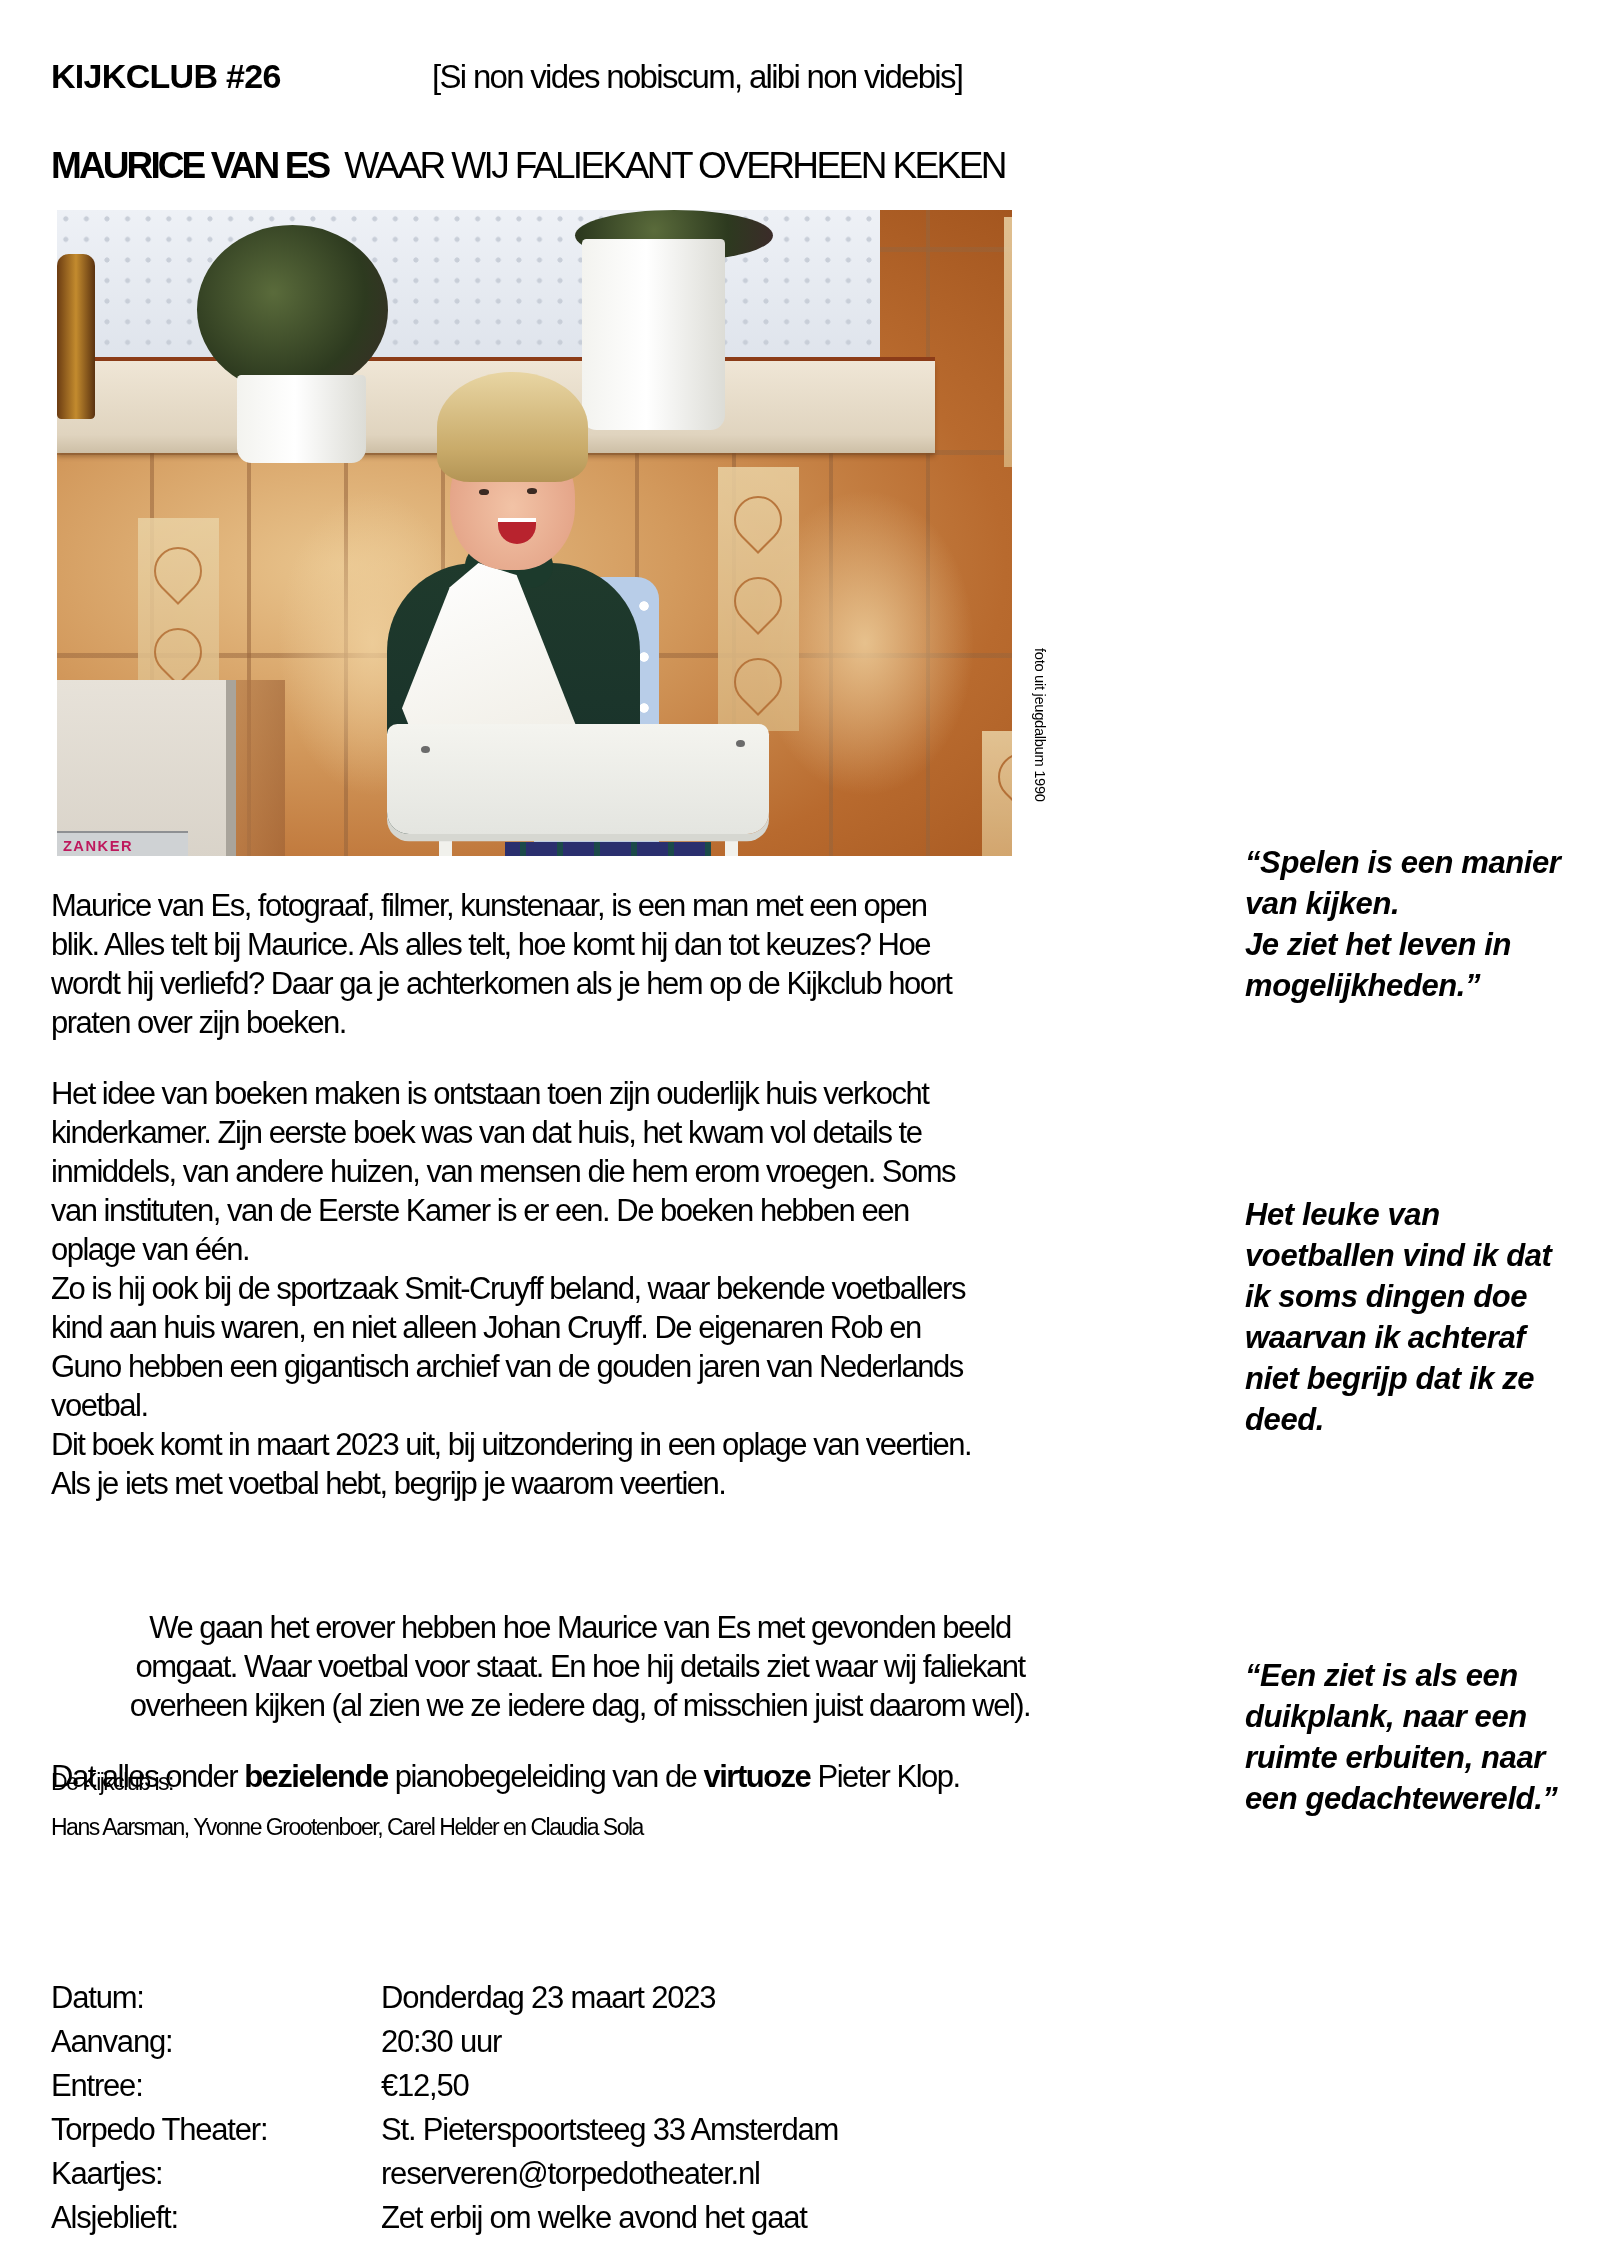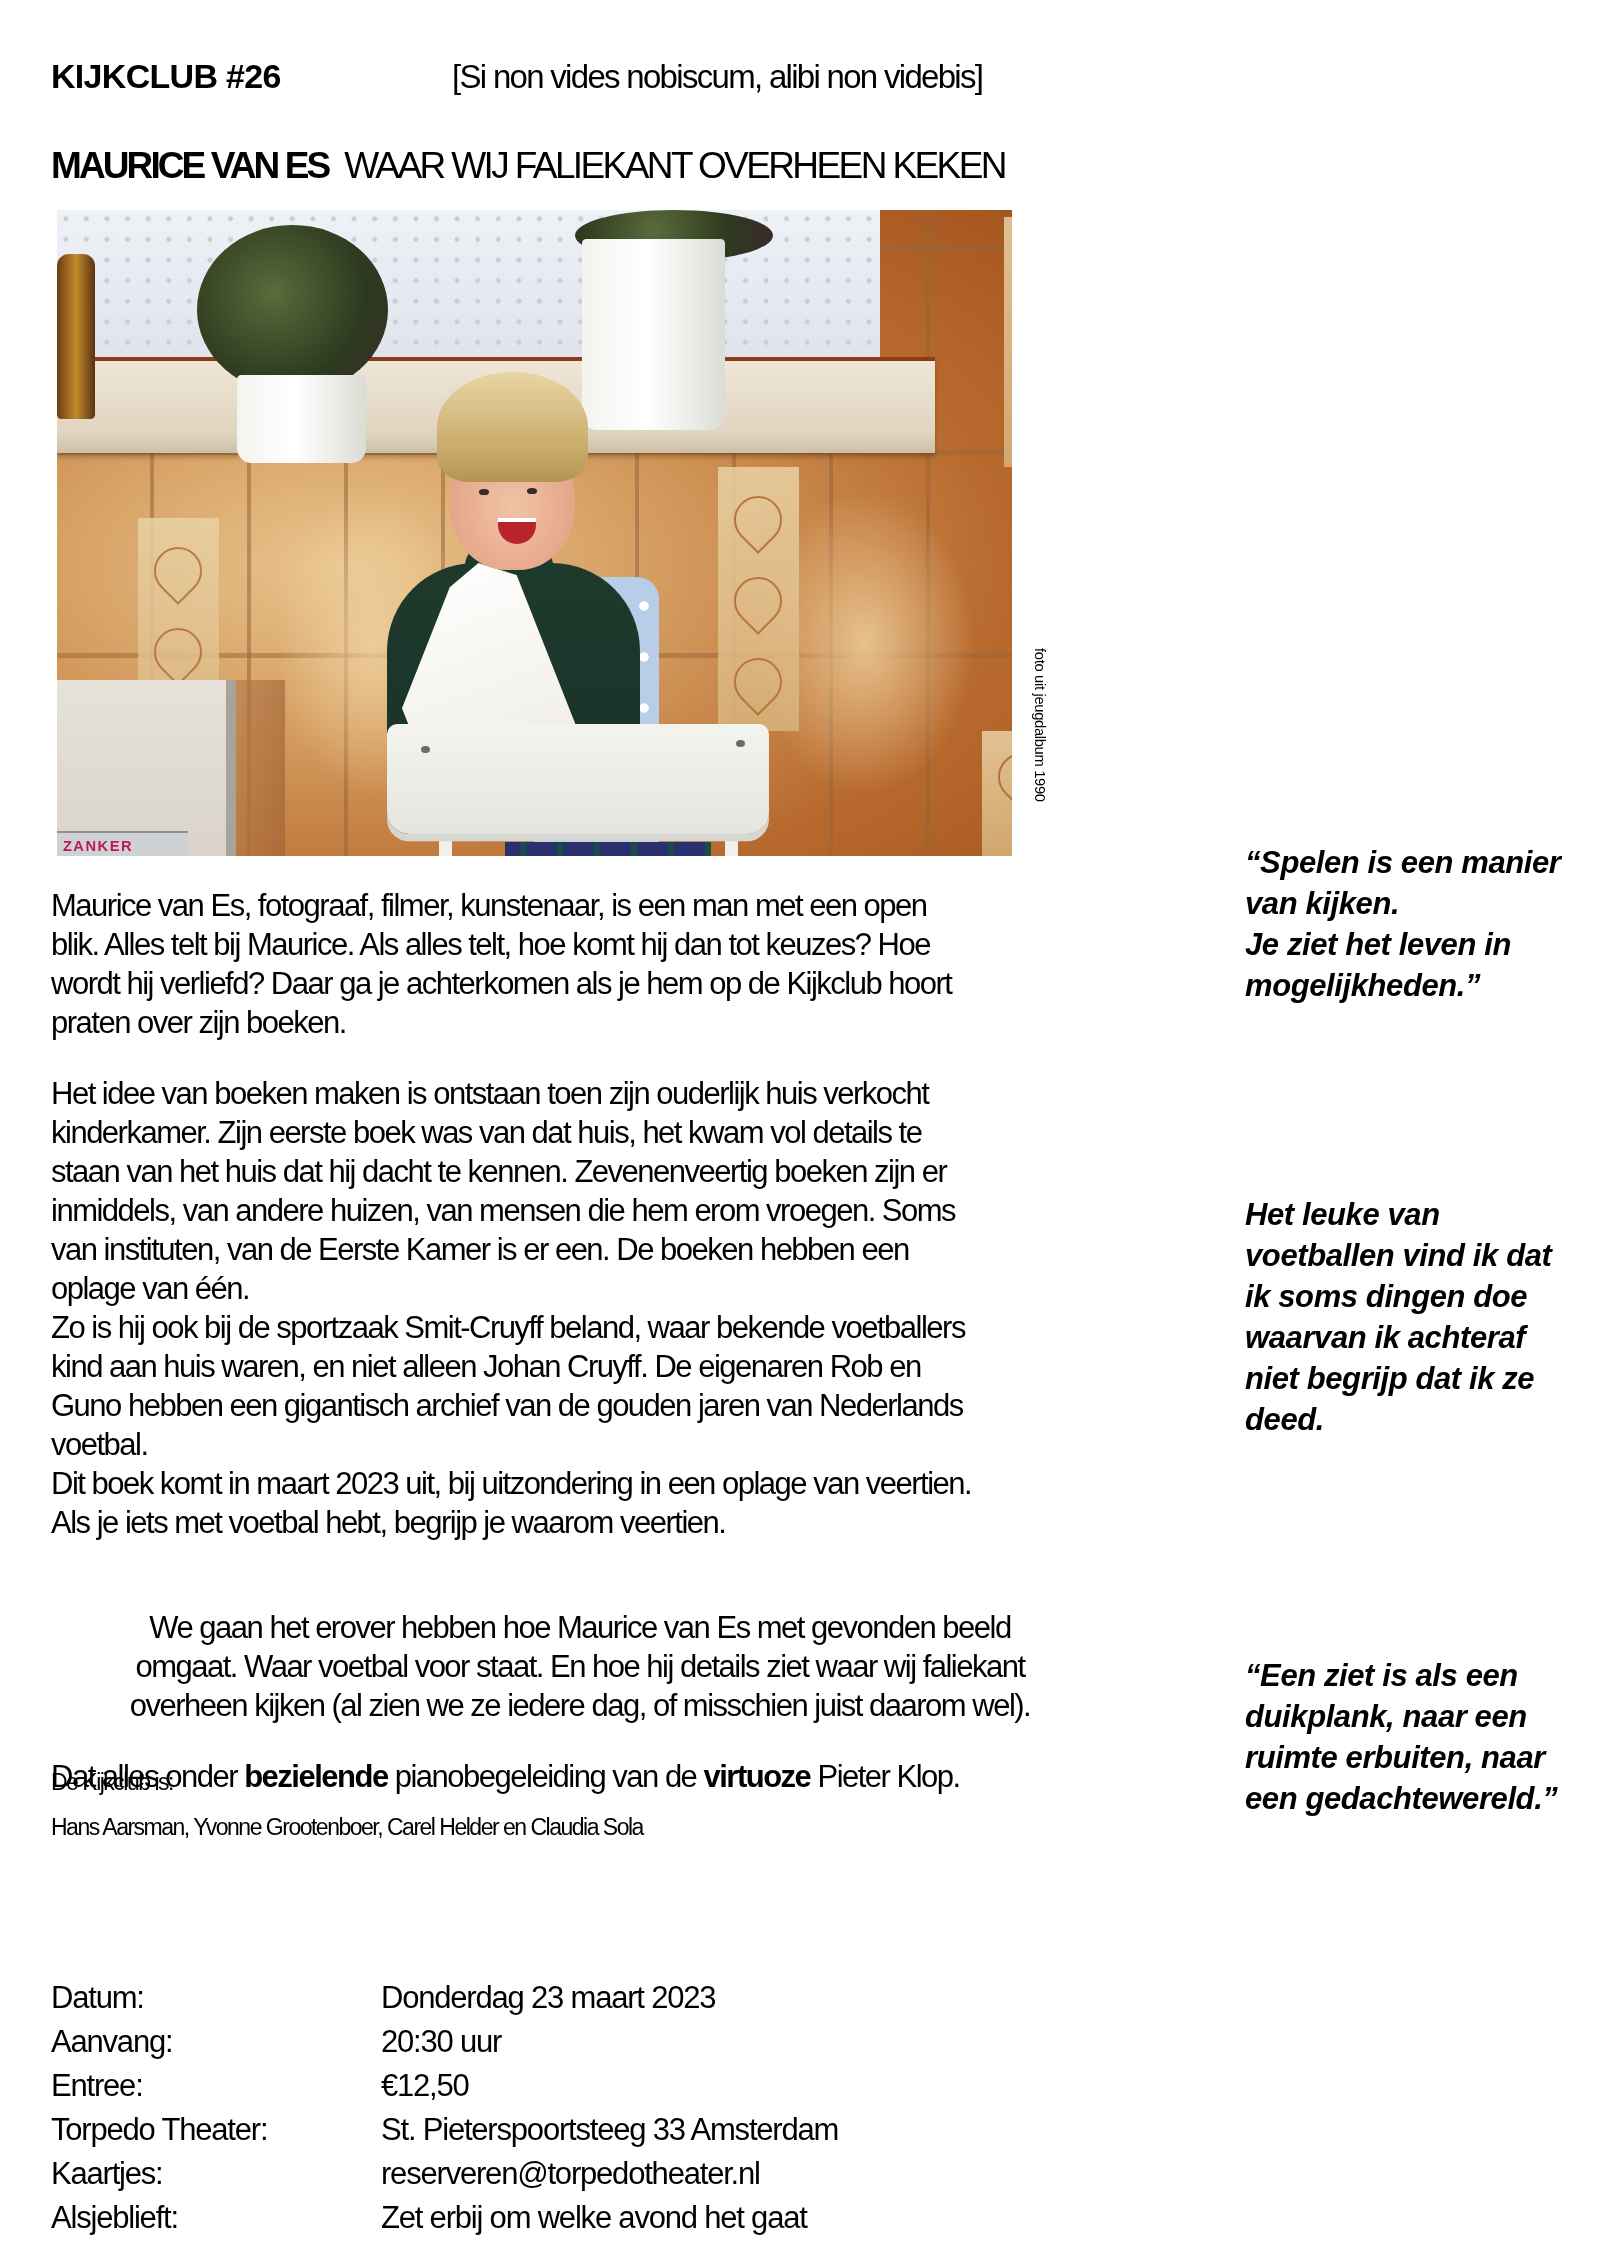--- a/index.html
+++ b/index.html
@@ -3,21 +3,21 @@
 <meta charset="utf-8">
 <style>
   html, body { margin: 0; padding: 0; background: #ffffff; }
   body { width: 1623px; height: 2261px; position: relative; overflow: hidden;
          font-family: "Liberation Sans", "DejaVu Sans", sans-serif; color: #000; }
 
   .abs { position: absolute; }
 
   
   .club { left: 51px; top: 56px; font-size: 34px; font-weight: 700; letter-spacing: -0.7px; line-height: 41px; white-space: nowrap; }
-  .motto { left: 432px; top: 56px; font-size: 33px; font-weight: 400; letter-spacing: -1.7px; line-height: 41px; white-space: nowrap; margin-left: 20px; }
+  .motto { left: 432px; top: 56px; font-size: 33px; font-weight: 400; letter-spacing: -1.7px; line-height: 41px; white-space: nowrap; }
   .title { left: 51px; top: 144px; font-size: 37px; line-height: 44px; white-space: nowrap; letter-spacing: -2.5px; }
   .title .name { font-weight: 700; letter-spacing: -2.9px; }
   .title .sub { font-weight: 400; margin-left: 16px; letter-spacing: -2.6px; }
 
   
   .photo { left: 57px; top: 210px; width: 955px; height: 646px; overflow: hidden;
            background: #c98a4c; }
   .tiles { position: absolute; inset: 0;
            background:
              repeating-linear-gradient(90deg, rgba(120,70,30,0.0) 0px, rgba(120,70,30,0.0) 93px, rgba(150,100,60,0.55) 93px, rgba(150,100,60,0.55) 97px),
@@ -164,21 +164,20 @@
 <div class="abs body p1">
   <span class="line">Maurice van Es, fotograaf, filmer, kunstenaar, is een man met een open</span>
   <span class="line">blik. Alles telt bij Maurice. Als alles telt, hoe komt hij dan tot keuzes? Hoe</span>
   <span class="line">wordt hij verliefd? Daar ga je achterkomen als je hem op de Kijkclub hoort</span>
   <span class="line">praten over zijn boeken.</span>
 </div>
 
 <div class="abs body p2">
   <span class="line">Het idee van boeken maken is ontstaan toen zijn ouderlijk huis verkocht</span>
   <span class="line">kinderkamer. Zijn eerste boek was van dat huis, het kwam vol details te</span>
-  <span class="line">staan van het huis dat hij dacht te kennen. Zevenenveertig boeken zijn er</span>
   <span class="line">inmiddels, van andere huizen, van mensen die hem erom vroegen. Soms</span>
   <span class="line">van instituten, van de Eerste Kamer is er een. De boeken hebben een</span>
   <span class="line">oplage van één.</span>
   <span class="line">Zo is hij ook bij de sportzaak Smit-Cruyff beland, waar bekende voetballers</span>
   <span class="line">kind aan huis waren, en niet alleen Johan Cruyff. De eigenaren Rob en</span>
   <span class="line">Guno hebben een gigantisch archief van de gouden jaren van Nederlands</span>
   <span class="line">voetbal.</span>
   <span class="line">Dit boek komt in maart 2023 uit, bij uitzondering in een oplage van veertien.</span>
   <span class="line">Als je iets met voetbal hebt, begrijp je waarom veertien.</span>
 </div>

